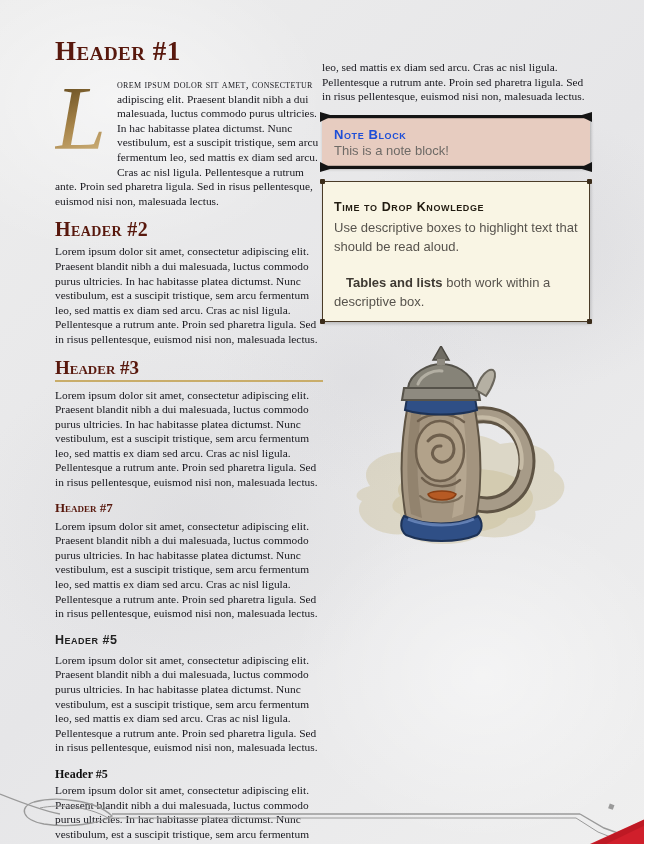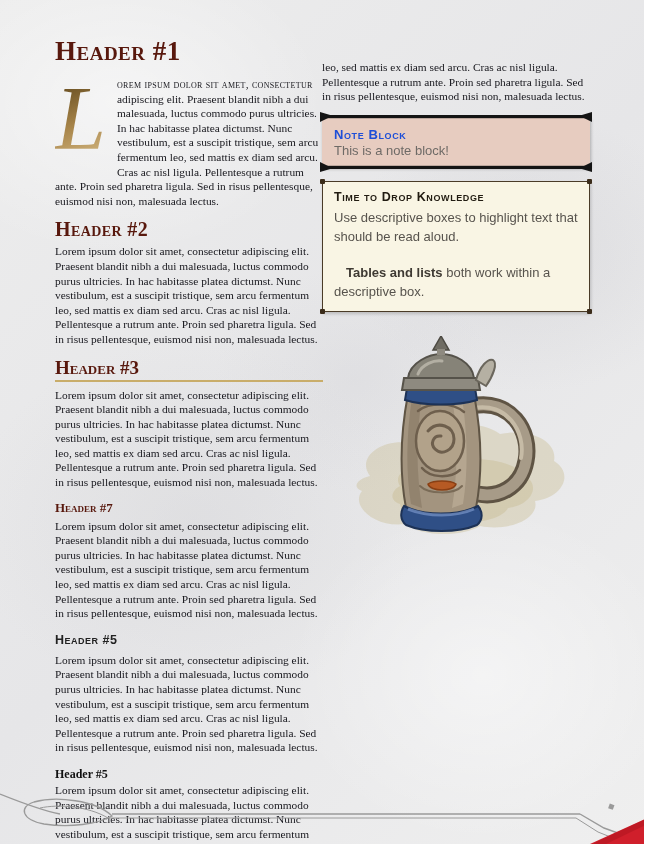--- a/index.html
+++ b/index.html
@@ -42,21 +42,21 @@
         box-shadow:1px 2px 3px rgba(0,0,0,.25);}
   .note-bar{position:absolute; left:-2px; right:-2px; height:10px;}
   .note-bar.top{top:-5px;} .note-bar.bottom{bottom:-5px;}
   .note-bar svg{display:block; width:100%; height:10px;}
   .note-title{font-family:"Liberation Sans", sans-serif; font-variant:small-caps; font-weight:700;
         font-size:13px; color:#1d4ed8; letter-spacing:.6px; margin:2px 0 1px 0;}
   .note-text{font-family:"Liberation Sans", sans-serif; font-size:13px; color:#6e6a66; margin:0;}
 
   
   .descbox{position:relative; background:#f9f5e4; border:1px solid #4a3b27; margin:4px 0 0 0;
-        padding:7px 11px 9px 11px; box-shadow:1px 2px 3px rgba(0,0,0,.18);}
+        padding:17px 11px 9px 11px; box-shadow:1px 2px 3px rgba(0,0,0,.18);}
   .descbox .dot{position:absolute; width:5px; height:5px; background:#3b2c1a; border-radius:1px;}
   .dot.tl{top:-3px; left:-3px;} .dot.tr{top:-3px; right:-3px;}
   .dot.bl{bottom:-3px; left:-3px;} .dot.br{bottom:-3px; right:-3px;}
   .desc-title{font-family:"Liberation Sans", sans-serif; font-variant:small-caps; font-weight:700;
         font-size:12.5px; color:#221c12; letter-spacing:.6px; margin:1px 0 4px 0;}
   .desc-text{font-family:"Liberation Sans", sans-serif; font-size:13px; line-height:1.5; color:#57534d; margin:0;}
   .desc-text.indent{text-indent:12px; margin-top:16px;}
   .desc-text .b{font-weight:700; color:#3f3a33;}
 
   .stein-wrap{margin:24px 0 0 8px;}

